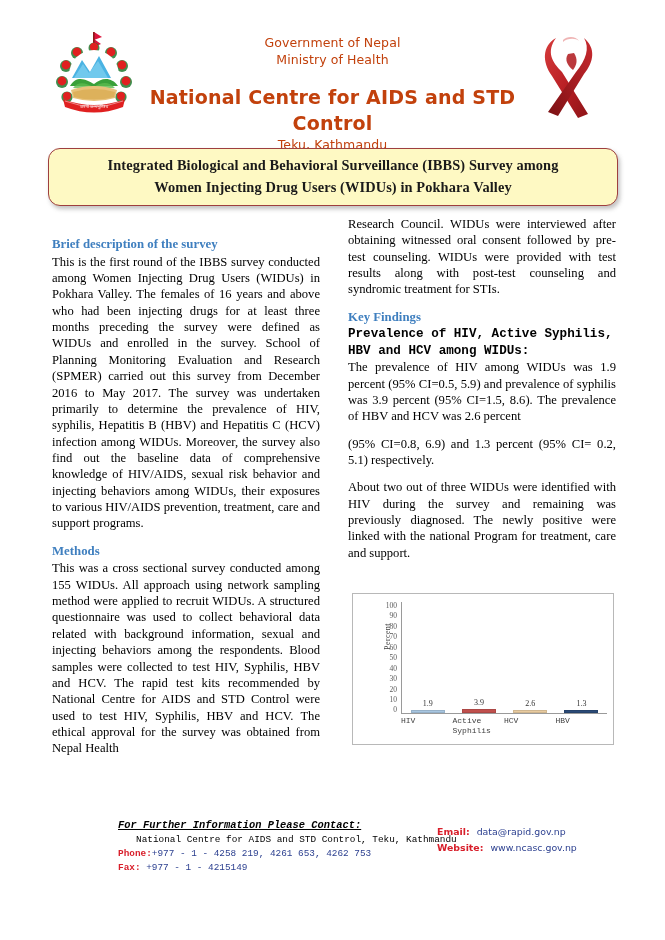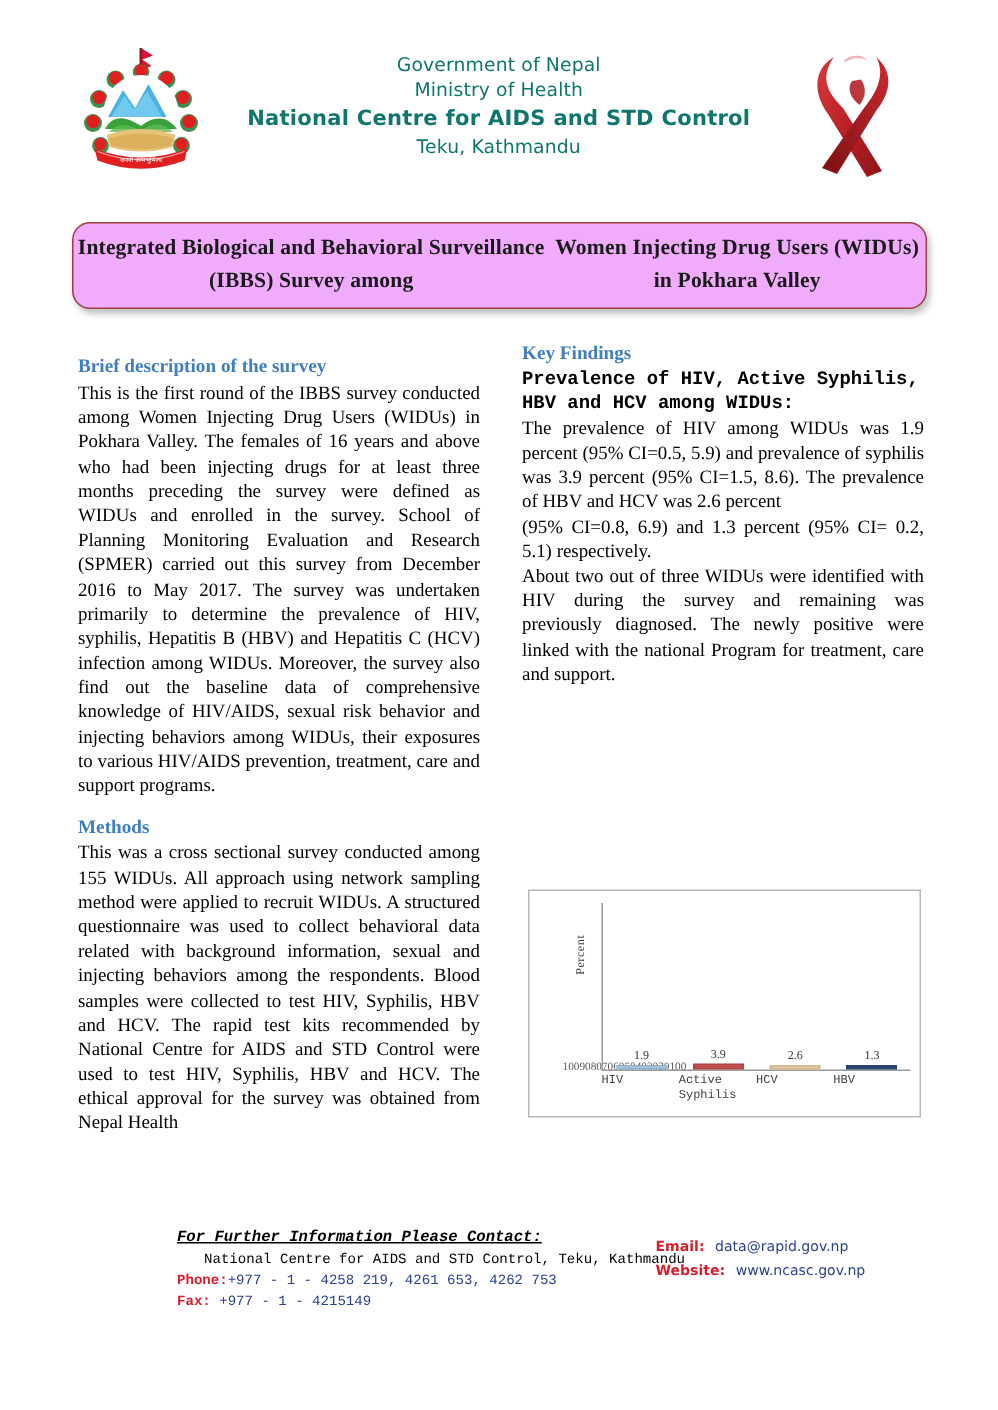--- a/index.html
+++ b/index.html
@@ -36,49 +36,50 @@
     flex: 0 0 auto;
     display: flex;
     align-items: flex-start;
     justify-content: center;
   }
   .header-center {
     flex: 1 1 auto;
     text-align: center;
     padding-top: 6px;
     font-family: "DejaVu Sans", sans-serif;
-    color: #0f766e;
+    color: #c2410c;
     line-height: 1.38;
   }
   .header-center .line {
     font-size: 12.5px;
     font-weight: normal;
     letter-spacing: 0.1px;
   }
   .header-center .line-main {
-    font-size: 14px;
+    font-size: 19px;
     font-weight: bold;
     letter-spacing: 0.2px;
-    margin-top: 1px;
+    margin-top: 15px;
   }
 
   
   .banner {
     position: absolute;
     top: 148px;
     left: 48px;
     width: 568px;
     height: 56px;
-    background: #f0abfc;
+    background: #fef9c3;
     border-radius: 12px;
     border: 1px solid #9e3f3f;
     box-shadow: 2px 3px 4px rgba(120,120,120,0.45);
     display: flex;
-    flex-direction: row;
+    flex-direction: column;
     align-items: center;
+    justify-content: center;
   }
   .banner .btxt {
     font-family: "Liberation Serif", serif;
     font-weight: bold;
     font-size: 14.4px;
     color: #1a1a1a;
     text-align: center;
     line-height: 1.52;
     letter-spacing: 0.1px;
   }
@@ -102,21 +103,21 @@
     color: #3f7fbf;
     margin: 0 0 1px 0;
     text-align: left;
   }
   .sec-head.mt { margin-top: 11px; }
 
   p.para {
     margin: 0 0 0 0;
     text-align: justify;
   }
-  p.para + p.para { }
+  p.para + p.para { margin-top: 11px; }
   .bold-lead {
     font-weight: bold;
     display: block;
     text-align: left;
     font-family: Liberation Mono, monospace;
   }
 
   
   .chart-box {
     position: absolute;
@@ -146,21 +147,21 @@
     color: #404040;
     letter-spacing: 0.4px;
   }
   .y-ticks {
     position: absolute;
     left: 22px;
     top: 8px;
     width: 22px;
     height: 112px;
     display: flex;
-    flex-direction: row;
+    flex-direction: column;
     justify-content: space-between;
     align-items: flex-end;
   }
   .y-ticks span {
     font-family: "Liberation Serif", serif;
     font-size: 7.5px;
     color: #5a5a5a;
     line-height: 1;
   }
   .plot {
@@ -342,20 +343,21 @@
 </div>
 
 <div class="col col-left">
   <div class="sec-head">Brief description of the survey</div>
   <p class="para">This is the first round of the IBBS survey conducted among Women Injecting Drug Users (WIDUs) in Pokhara Valley. The females of 16 years and above who had been injecting drugs for at least three months preceding the survey were defined as WIDUs and enrolled in the survey. School of Planning Monitoring Evaluation and Research (SPMER) carried out this survey from December 2016 to May 2017. The survey was undertaken primarily to determine the prevalence of HIV, syphilis, Hepatitis B (HBV) and Hepatitis C (HCV) infection among WIDUs. Moreover, the survey also find out the baseline data of comprehensive knowledge of HIV/AIDS, sexual risk behavior and injecting behaviors among WIDUs, their exposures to various HIV/AIDS prevention, treatment, care and support programs.</p>
   <div class="sec-head mt">Methods</div>
   <p class="para">This was a cross sectional survey conducted among 155 WIDUs. All approach using network sampling method were applied to recruit WIDUs. A structured questionnaire was used to collect behavioral data related with background information, sexual and injecting behaviors among the respondents. Blood samples were collected to test HIV, Syphilis, HBV and HCV. The rapid test kits recommended by National Centre for AIDS and STD Control were used to test HIV, Syphilis, HBV and HCV. The ethical approval for the survey was obtained from Nepal Health</p>
 </div>
 
 <div class="col col-right">
+  <p class="para">Research Council. WIDUs were interviewed after obtaining witnessed oral consent followed by pre-test counseling. WIDUs were provided with test results along with post-test counseling and syndromic treatment for STIs.</p>
   <div class="sec-head mt">Key Findings</div>
   <span class="bold-lead">Prevalence of HIV, Active Syphilis, HBV and HCV among WIDUs:</span>
   <p class="para">The prevalence of HIV among WIDUs was 1.9 percent (95% CI=0.5, 5.9) and prevalence of syphilis was 3.9 percent (95% CI=1.5, 8.6). The prevalence of HBV and HCV was 2.6 percent</p>
   <p class="para">(95% CI=0.8, 6.9) and 1.3 percent (95% CI= 0.2, 5.1) respectively.</p>
   <p class="para"> About two out of three WIDUs were identified with HIV during the survey and remaining was previously diagnosed. The newly positive were linked with the national Program for treatment, care and support.</p>
 </div>
 
 <div class="chart-box">
   <div class="chart-inner">
     <div class="y-axis-title">Percent</div>

